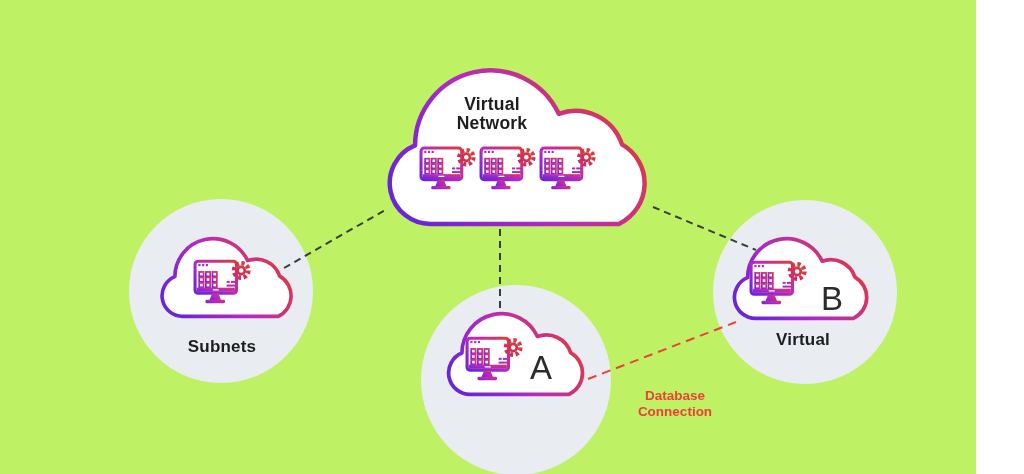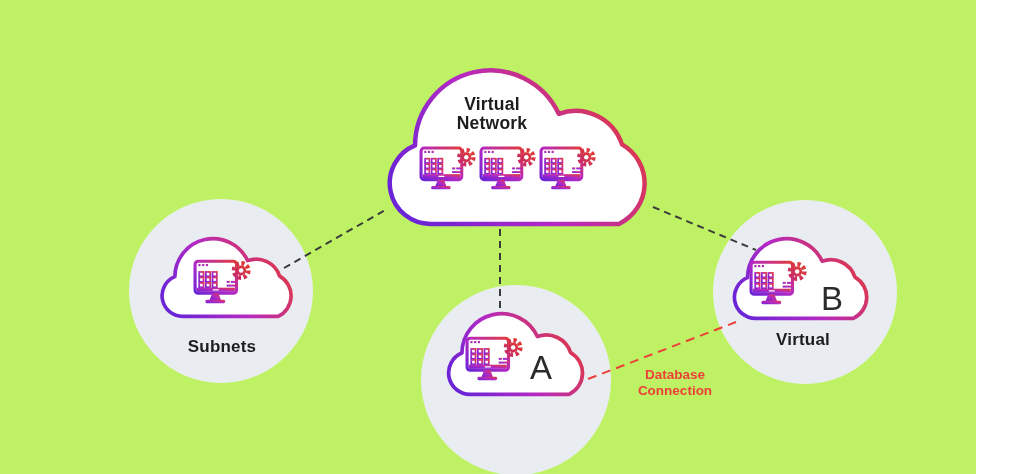--- a/index.html
+++ b/index.html
@@ -132,16 +132,16 @@
 
   <svg class="cloud" style="left:724px;top:239px" width="154" height="82" viewBox="0 0 290 155">
     <use href="#cloudPath" fill="#fff" stroke="url(#gradCloud)" stroke-width="7" stroke-linejoin="round"></use>
   </svg>
   <svg class="mon" style="left:749px;top:260px" width="58" height="52" viewBox="0 0 56 50">
       <use href="#monIcon"></use>
     </svg>
   <span class="zone-letter" style="left:821px;top:282px">B</span>
   <div class="node-label" style="left:727px;top:330px;width:152px">Virtual</div>
 
-  <div class="db-label" style="left:599px;top:367px;width:152px">Database
+  <div class="db-label" style="left:599px;top:388px;width:152px">Database
 Connection</div>
 
 </div>
 
 </body></html>

